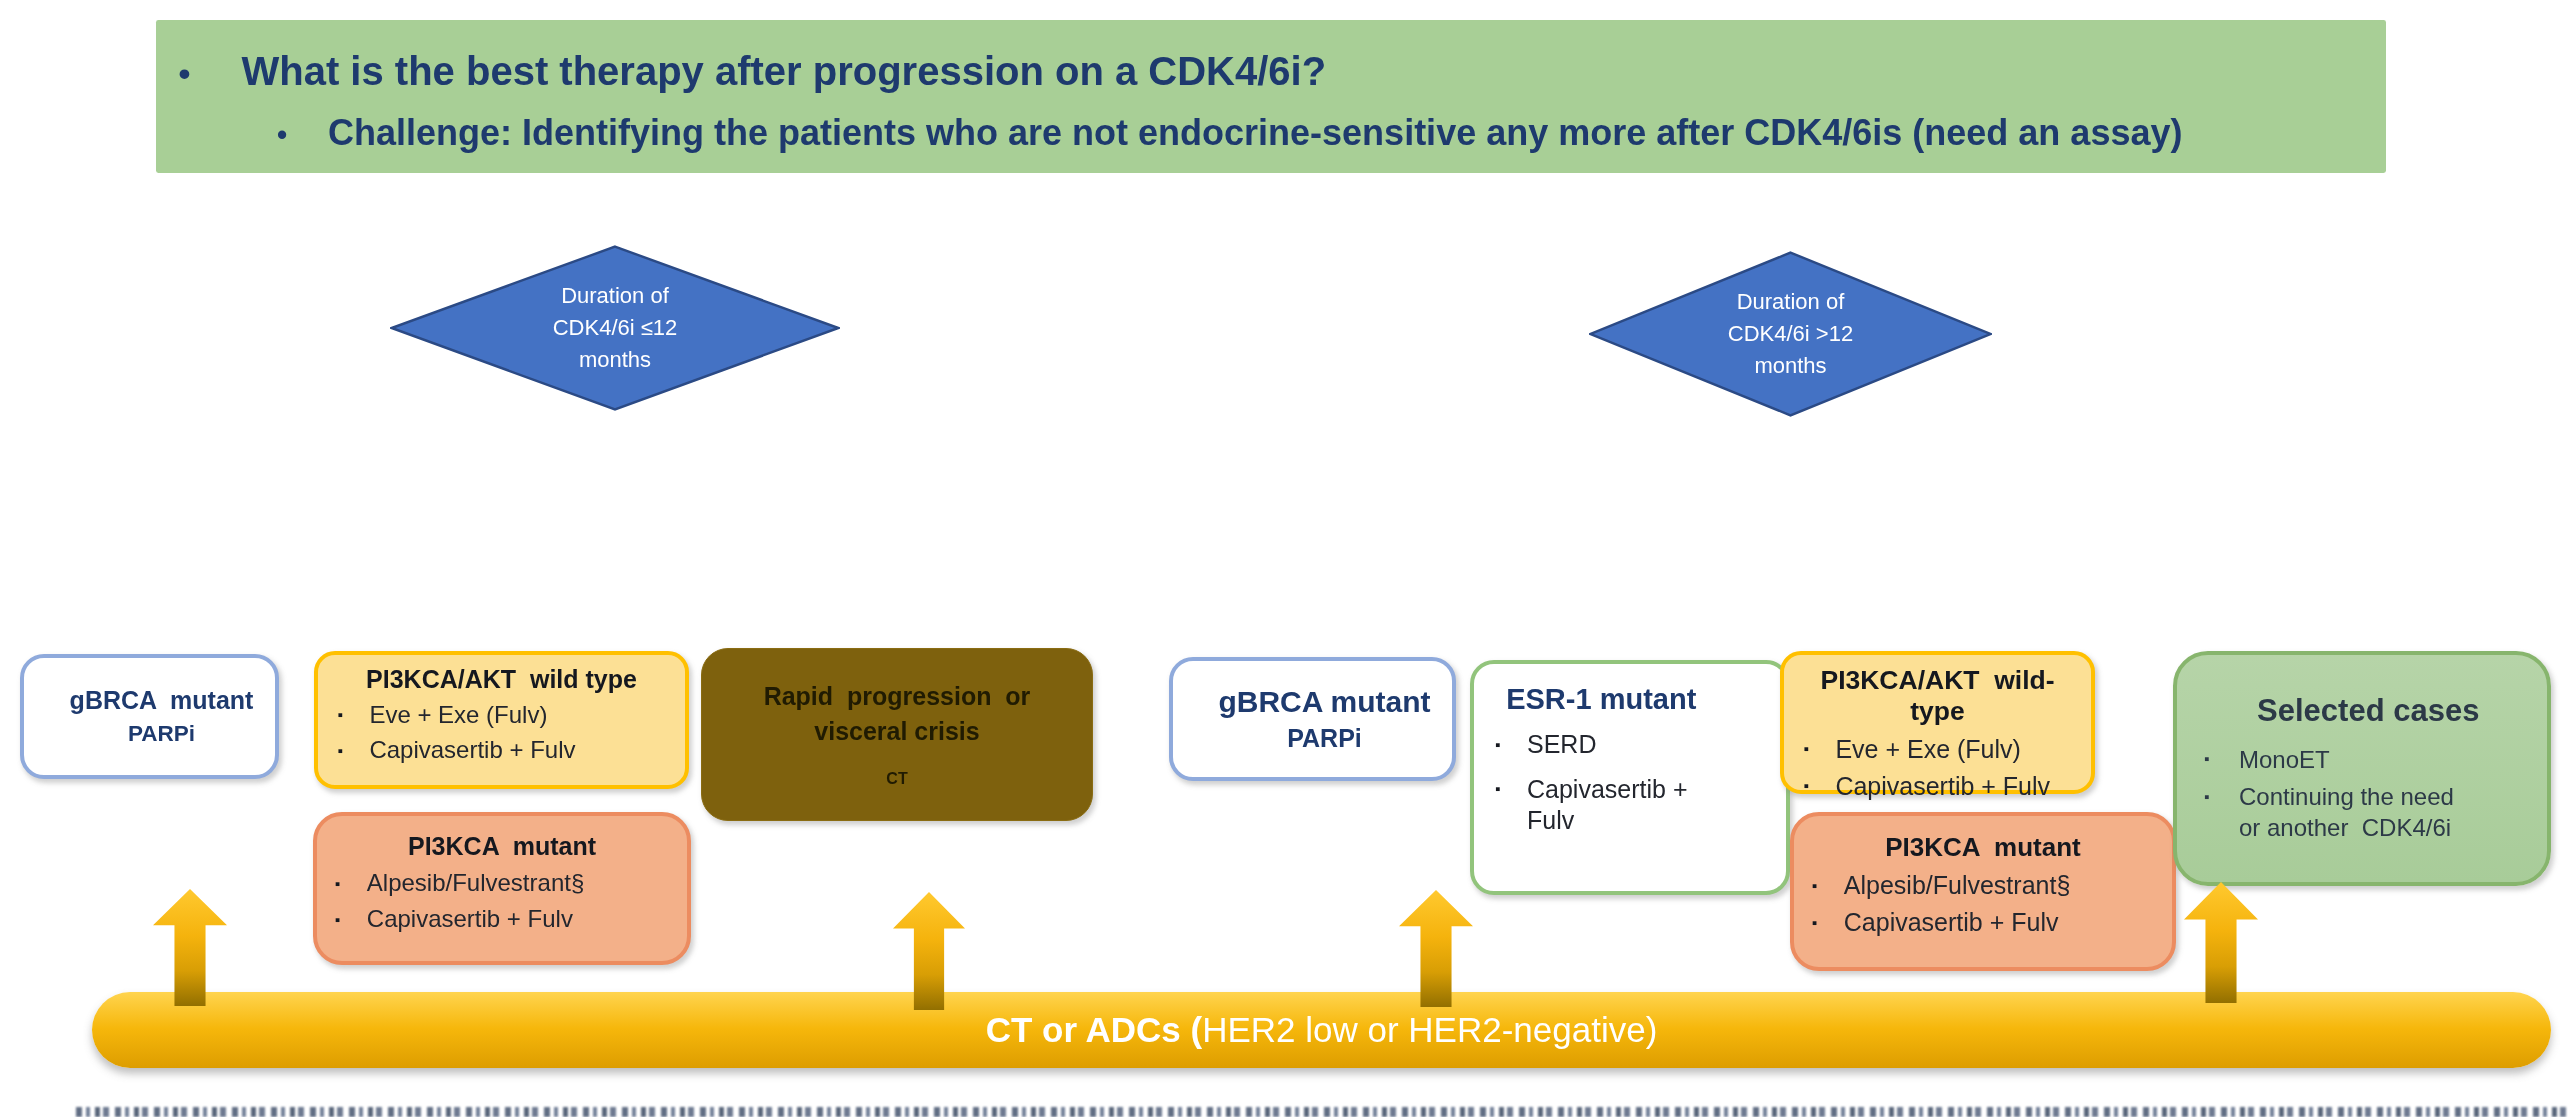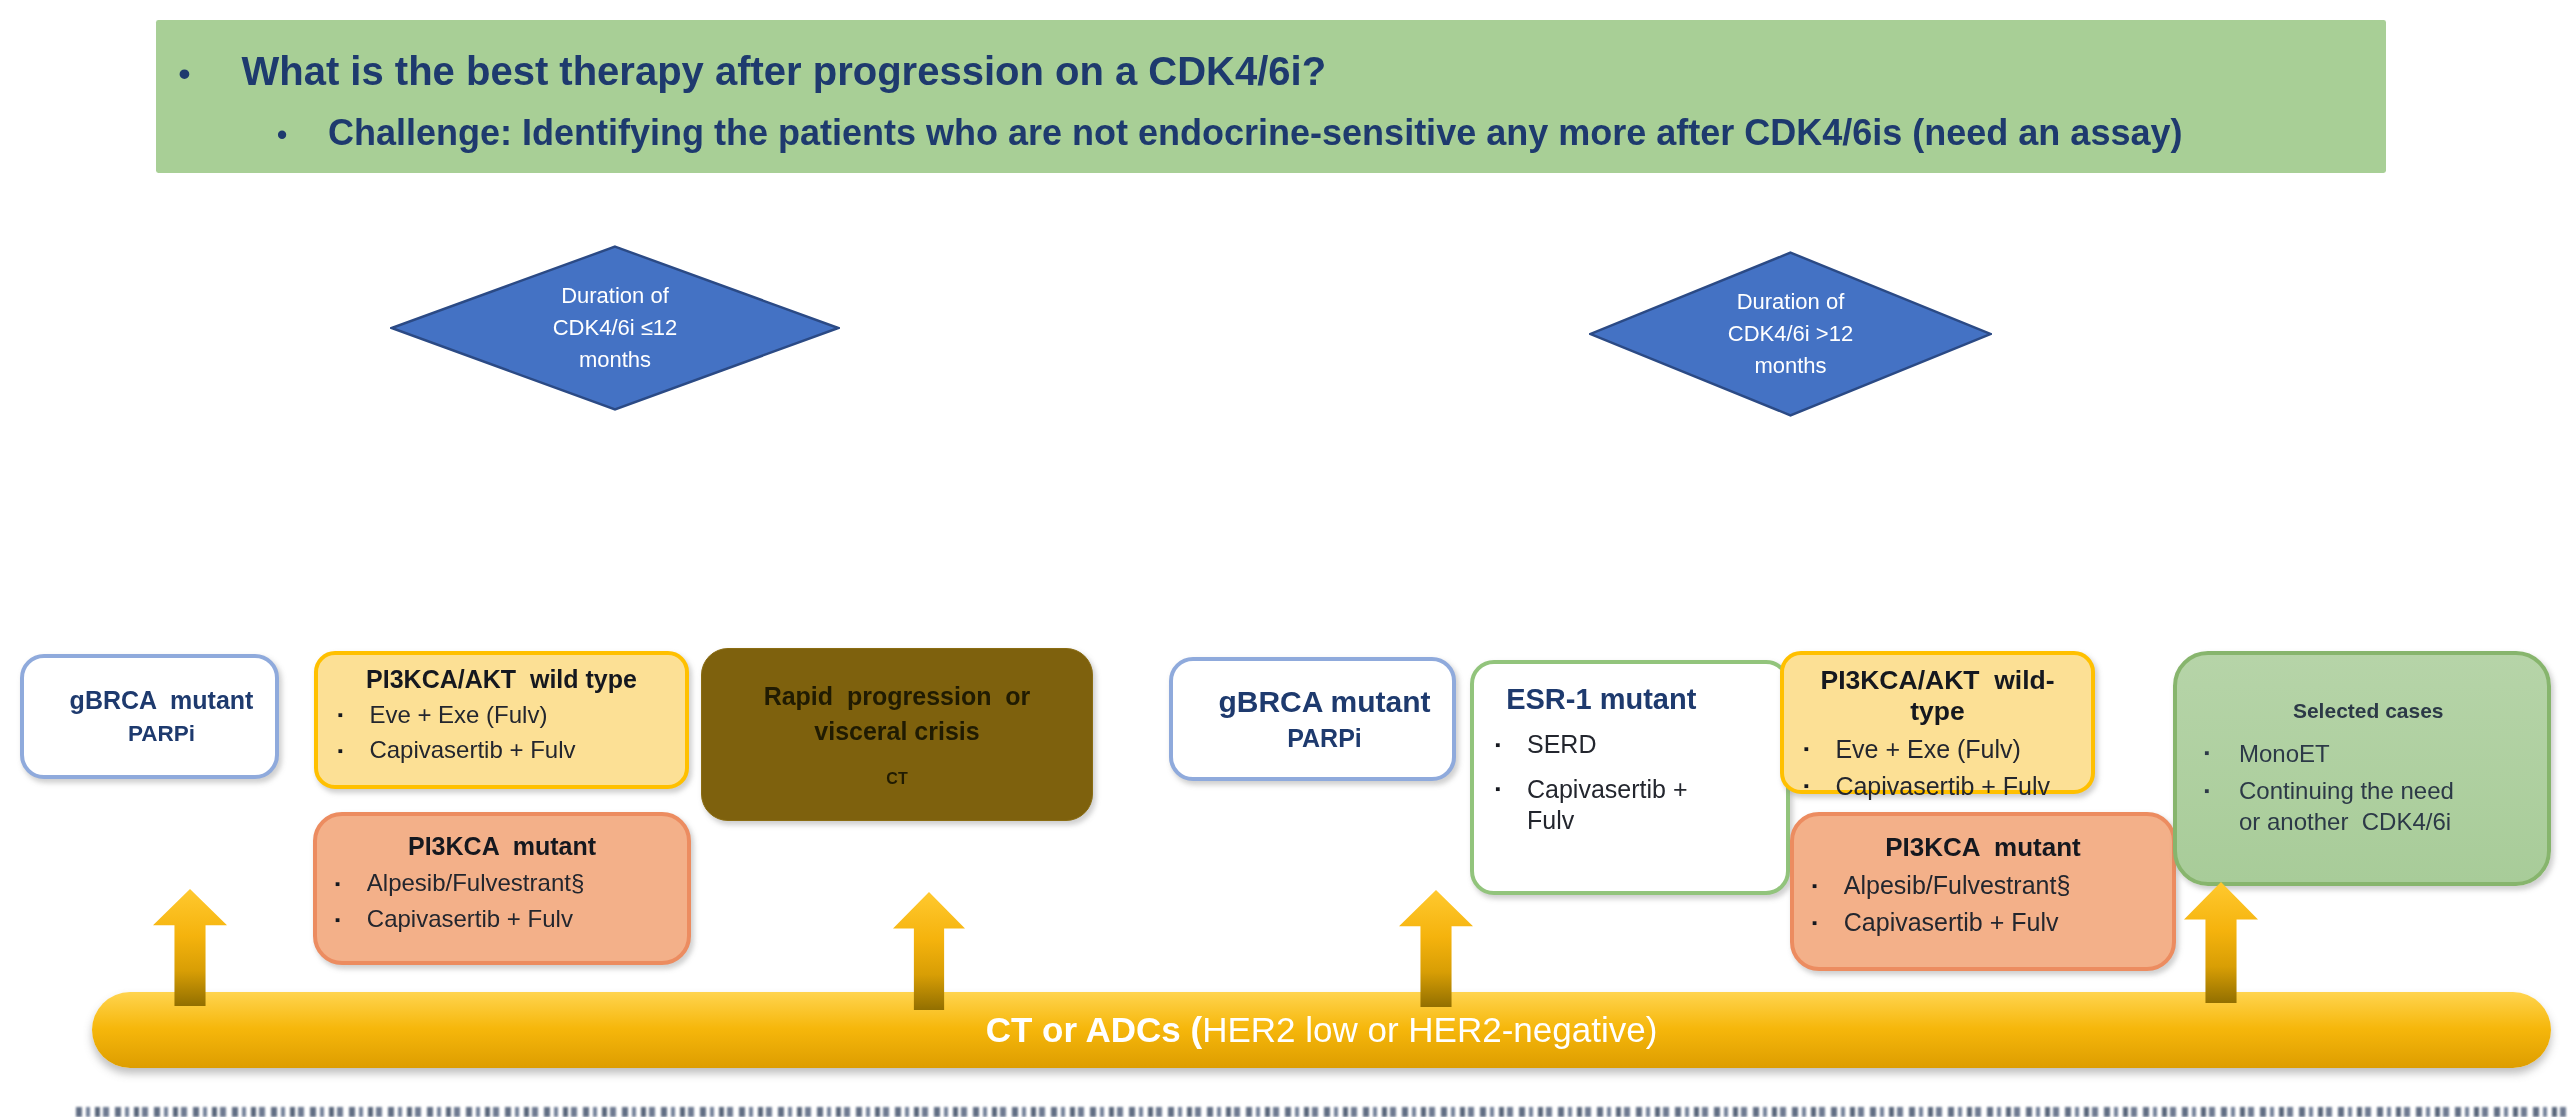--- a/index.html
+++ b/index.html
@@ -69,21 +69,21 @@
   .box-mut1 .title{font-size:25px;color:#15181F;margin-top:6.4px;}
   .box-mut1 .brow{font-size:24px;margin-top:8px;margin-left:4.8px;}
   .box-mut2{left:1790px;top:812px;width:386px;height:159px;}
   .box-mut2 .title{font-size:26px;color:#15181F;margin-top:6.4px;}
   .box-mut2 .brow{font-size:25px;margin-top:8px;margin-left:4.8px;}
 
   
   .greenbox{left:2173px;top:651px;width:378px;height:235px;background:linear-gradient(180deg,#B6D4A8,#A8CC99);
     border:4px solid #87B56D;border-radius:35px;color:#2C3947;
     display:flex;flex-direction:column;justify-content:center;padding:4.8px 14.5px 4.8px 27px;}
-  .greenbox .title{font-size:21px;margin-bottom:8px;}
+  .greenbox .title{font-size:31px;margin-bottom:8px;}
   .greenbox .brow{font-size:24px;margin-top:6.4px;line-height:1.3;}
   .greenbox .sq{color:#2C3947;flex:0 0 35px;}
   .greenbox .btxt{max-width:241px;}
 
   
   .arrow{position:absolute;z-index:3;
     clip-path:polygon(50% 0%,100% 31%,71% 31%,71% 100%,29% 100%,29% 31%,0% 31%);
     background:linear-gradient(180deg,#FFC92F 0%,#F5B30D 40%,#D89E05 70%,#926F00 100%);}
   .arrow-1{left:153px;top:889px;width:74px;height:117px;}
   .arrow-2{left:893px;top:892px;width:72px;height:118px;}

